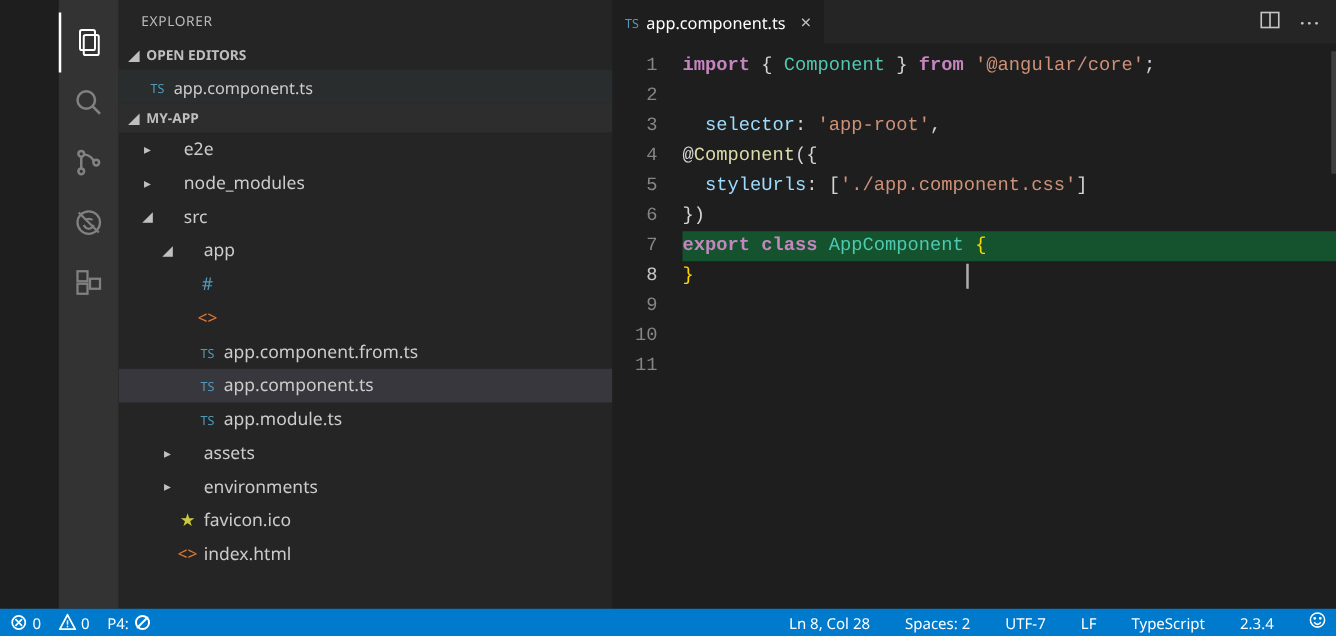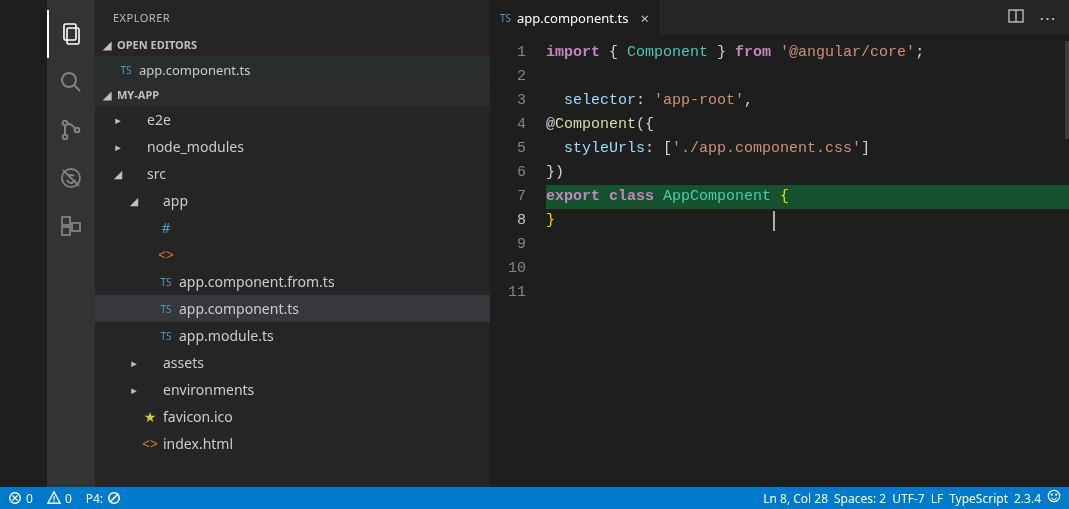--- a/index.html
+++ b/index.html
@@ -173,21 +173,21 @@
     background: #007acc;
     color: #ffffff;
     display: flex;
     align-items: center;
     font-size: 12px;
     padding: 0 8px;
   }
   .statusbar .grp { display: flex; align-items: center; gap: 4px; margin-right: 14px; cursor: pointer; }
   .statusbar .spacer { flex: 1; }
   .statusbar svg { width: 14px; height: 14px; }
-  .statusbar .item { margin-left: 6px; cursor: pointer; }
+  .statusbar .item { margin-left: 28px; cursor: pointer; }
 </style>
 </head>
 <body>
 
 <div class="shell">
 
   <div class="activitybar">
     <div class="activity-icon active">
       <svg viewBox="0 0 24 24" fill="none" stroke="currentColor" stroke-width="1.6">
           <rect x="5" y="2" width="12" height="16" rx="1.5"></rect>

